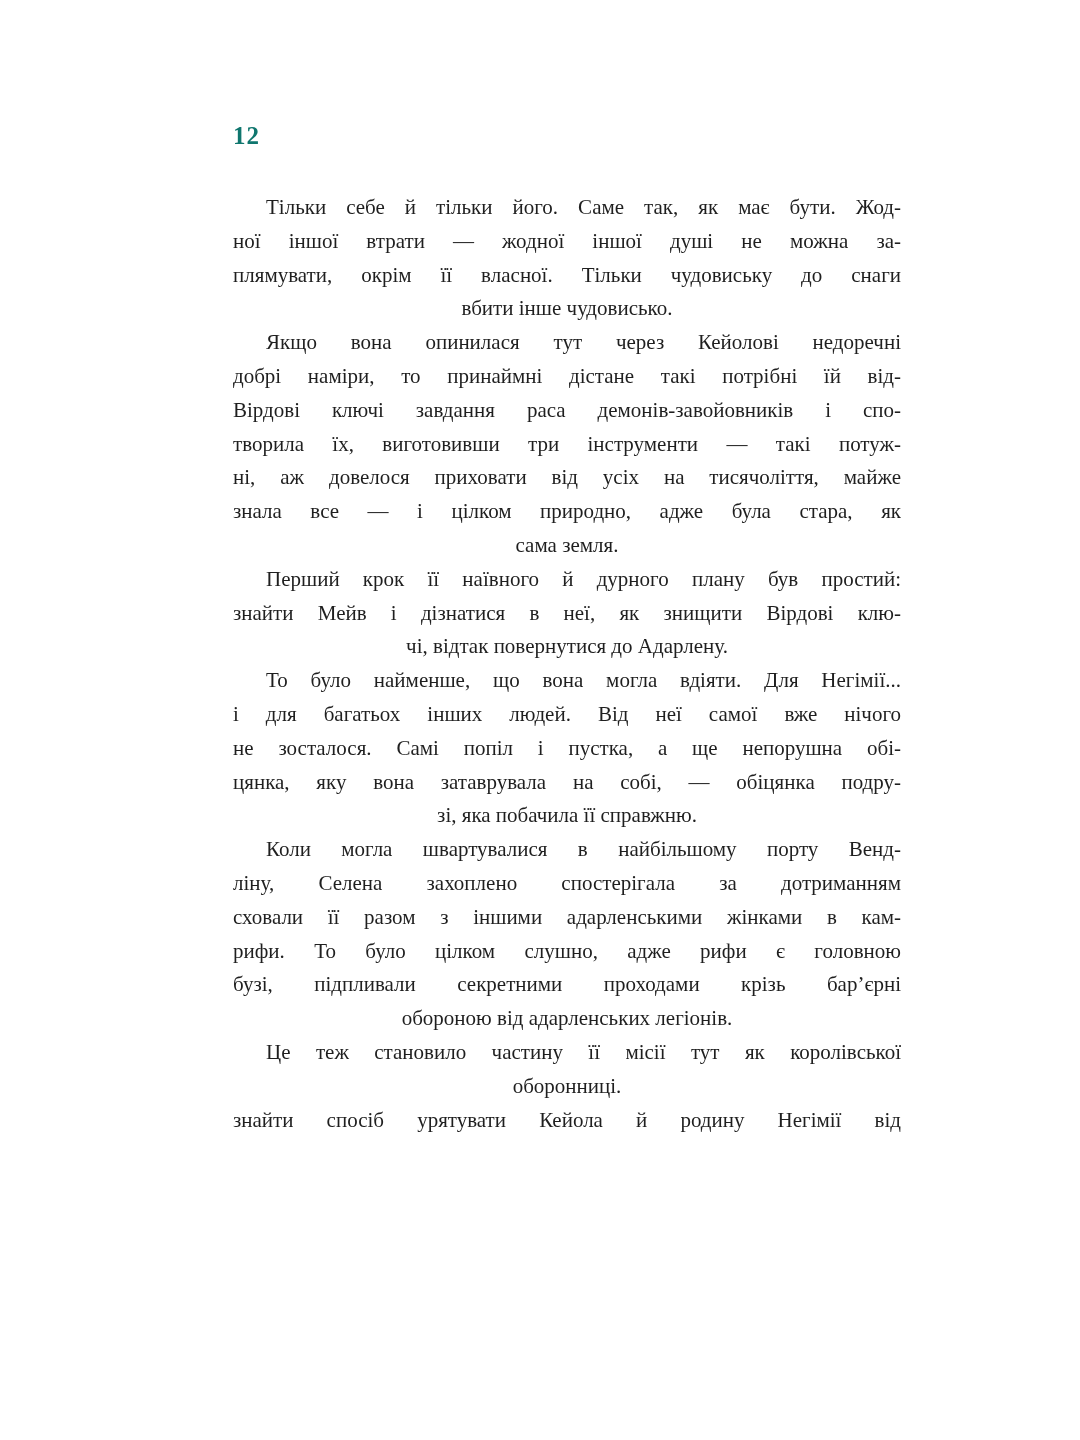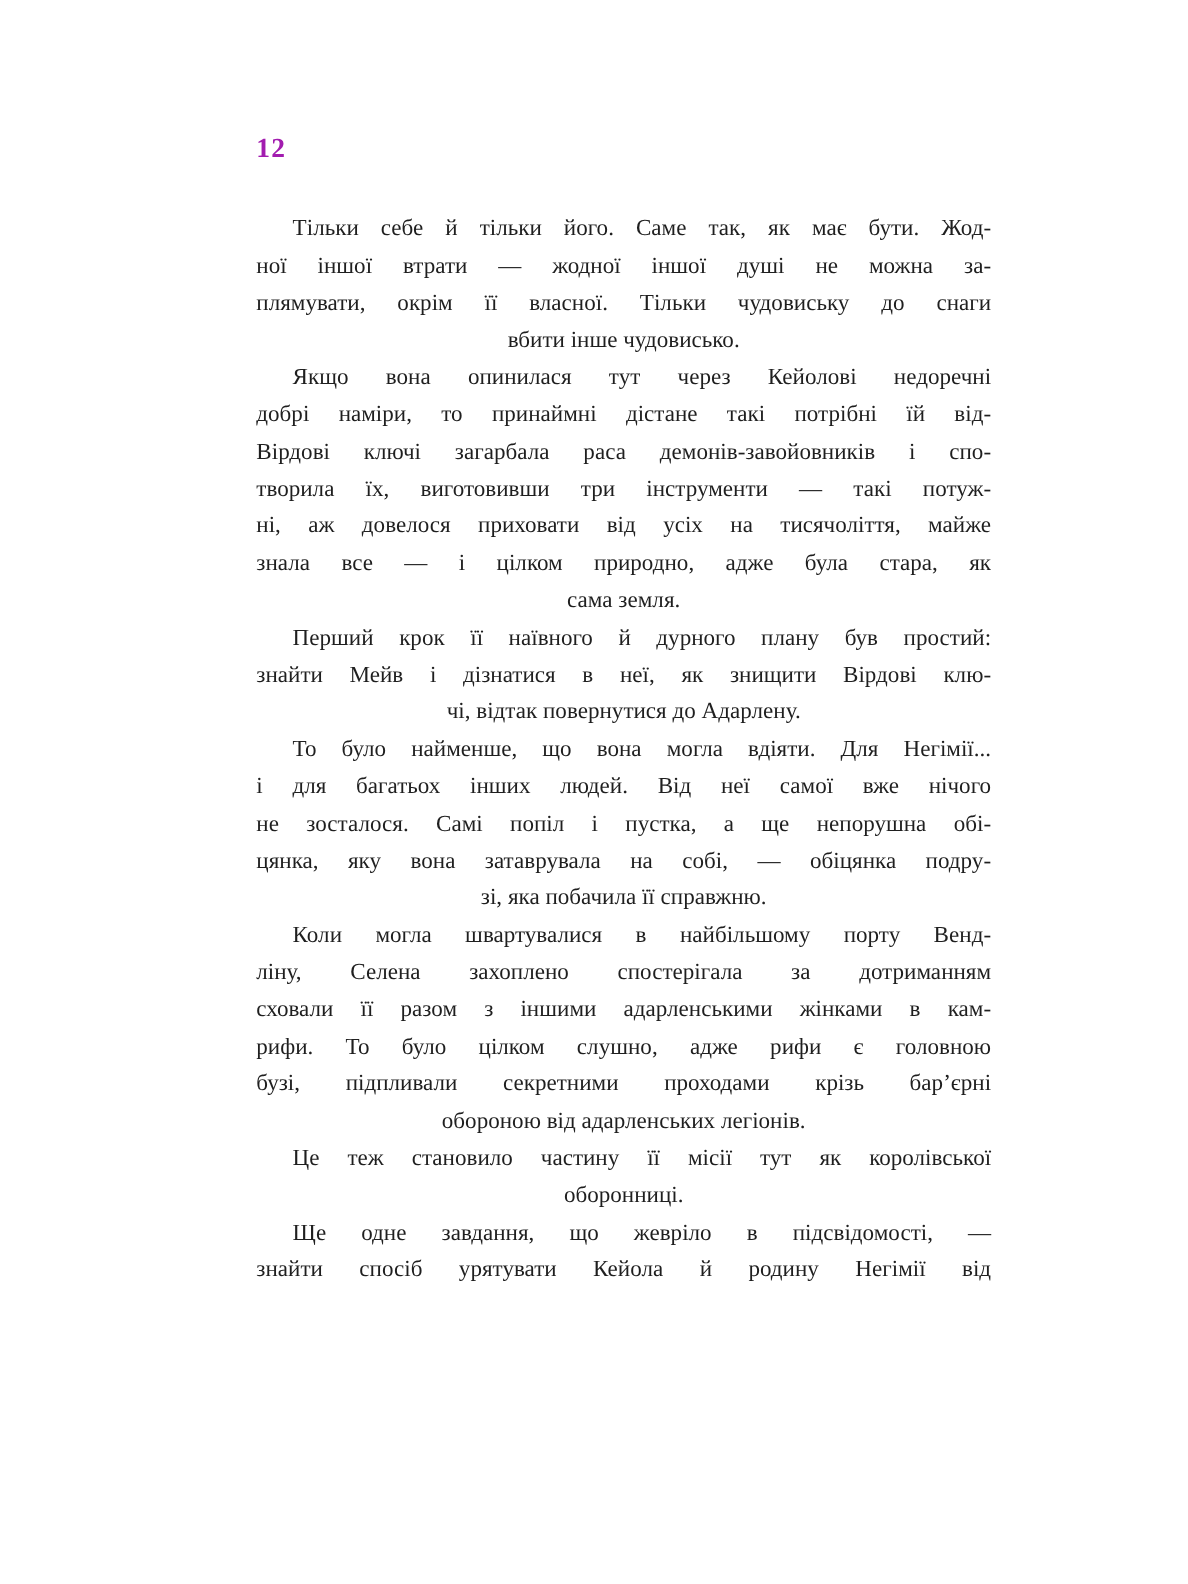--- a/index.html
+++ b/index.html
@@ -18,21 +18,21 @@
     position: absolute;
     inset: 0;
     background: #ffffff;
   }
   .page-number {
     position: absolute;
     left: 233px;
     top: 122px;
     font-size: 25px;
     font-weight: bold;
-    color: #a21caf;
+    color: #0f766e;
     letter-spacing: 1px;
   }
   .page-text {
     position: absolute;
     left: 233px;
     top: 191px;
     width: 668px;
     font-size: 21px;
     line-height: 33.8px;
     color: #1f1f1f;
@@ -61,21 +61,21 @@
   <div class="page-text">
       <div class="paragraph">
         <div class="line first just">Тільки себе й тільки його. Саме так, як має бути. Жод-</div>
         <div class="line just">ної іншої втрати — жодної іншої душі не можна за-</div>
         <div class="line just">плямувати, окрім її власної. Тільки чудовиську до снаги</div>
         <div class="line">вбити інше чудовисько.</div>
       </div>
       <div class="paragraph">
         <div class="line first just">Якщо вона опинилася тут через Кейолові недоречні</div>
         <div class="line just">добрі наміри, то принаймні дістане такі потрібні їй від-</div>
-        <div class="line just">Вірдові ключі загарбала раса демонів-завойовників і спо-</div>
+        <div class="line just">Вірдові ключі завдання раса демонів-завойовників і спо-</div>
         <div class="line just">творила їх, виготовивши три інструменти — такі потуж-</div>
         <div class="line just">ні, аж довелося приховати від усіх на тисячоліття, майже</div>
         <div class="line just">знала все — і цілком природно, адже була стара, як</div>
         <div class="line">сама земля.</div>
       </div>
       <div class="paragraph">
         <div class="line first just">Перший крок її наївного й дурного плану був простий:</div>
         <div class="line just">знайти Мейв і дізнатися в неї, як знищити Вірдові клю-</div>
         <div class="line">чі, відтак повернутися до Адарлену.</div>
       </div>
@@ -92,17 +92,16 @@
         <div class="line just">сховали її разом з іншими адарленськими жінками в кам-</div>
         <div class="line just">рифи. То було цілком слушно, адже рифи є головною</div>
         <div class="line just">бузі, підпливали секретними проходами крізь бар’єрні</div>
         <div class="line">обороною від адарленських легіонів.</div>
       </div>
       <div class="paragraph">
         <div class="line first just">Це теж становило частину її місії тут як королівської</div>
         <div class="line">оборонниці.</div>
       </div>
       <div class="paragraph">
-        <div class="line first just">Ще одне завдання, що жевріло в підсвідомості, —</div>
         <div class="line just">знайти спосіб урятувати Кейола й родину Негімії від</div>
       </div>
     </div>
 </div>
 
 </body></html>

